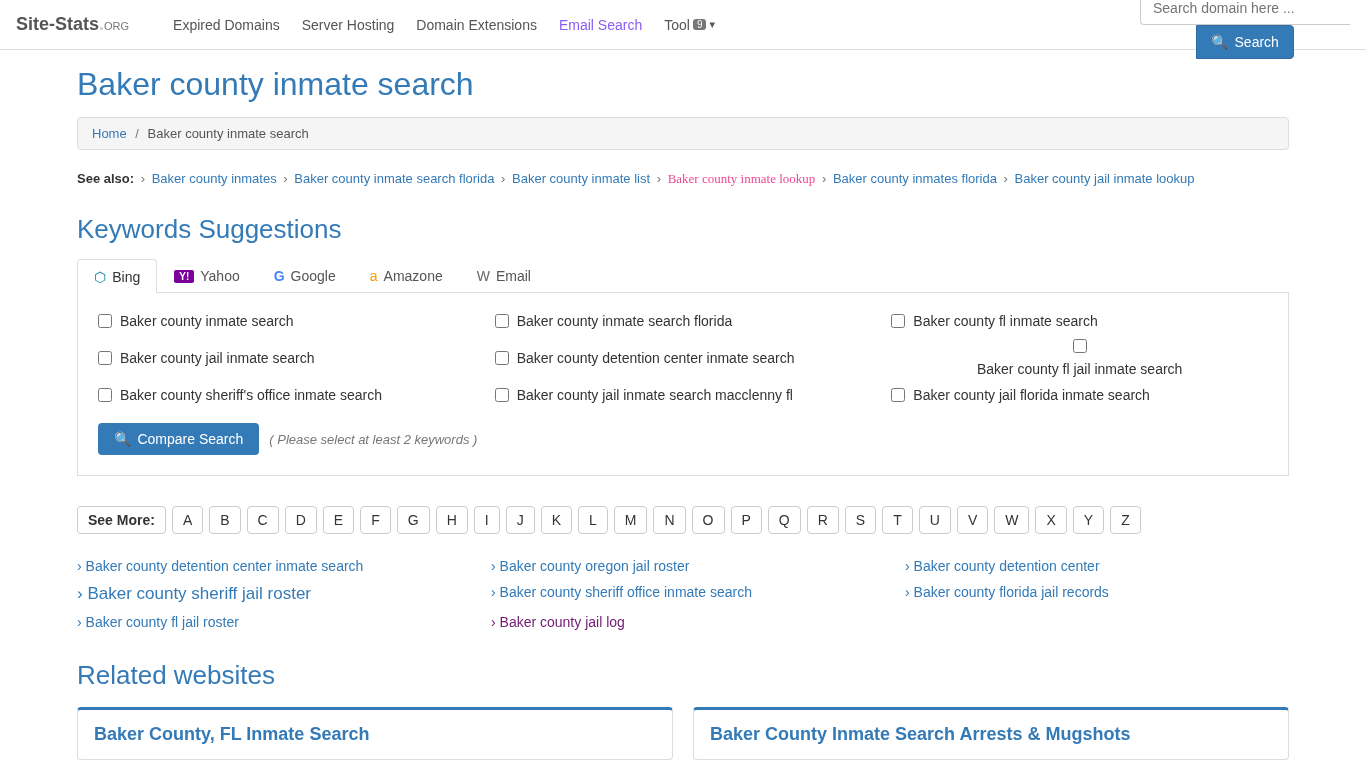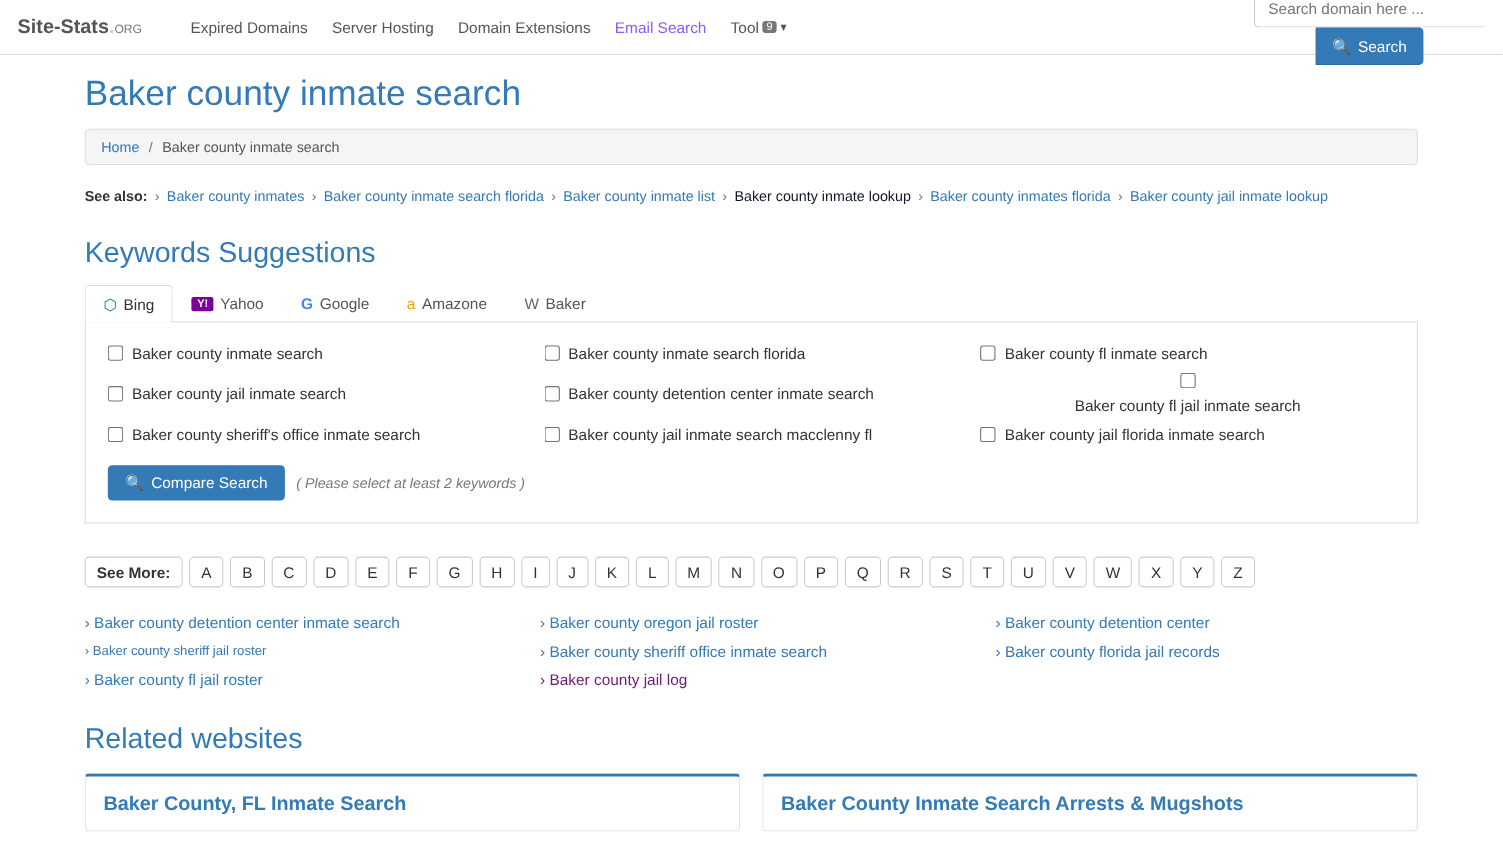--- a/index.html
+++ b/index.html
@@ -44,21 +44,21 @@
 
   <div style="font-size:13px;margin-bottom:22px;line-height:2;">
     <strong style="color:#333;">See also:</strong>
     <span style="color:#777;margin:0 3px;">›</span>
     <a style="color:#337ab7;text-decoration:none;">Baker county inmates</a>
     <span style="color:#777;margin:0 3px;">›</span>
     <a style="color:#337ab7;text-decoration:none;">Baker county inmate search florida</a>
     <span style="color:#777;margin:0 3px;">›</span>
     <a style="color:#337ab7;text-decoration:none;">Baker county inmate list</a>
     <span style="color:#777;margin:0 3px;">›</span>
-    <a style="color:#0f172a;text-decoration:none;">Baker county inmate lookup</a>
+    <a style="color:#ec4899;text-decoration:none;font-family:Liberation Serif, serif;">Baker county inmate lookup</a>
     <span style="color:#777;margin:0 3px;">›</span>
     <a style="color:#337ab7;text-decoration:none;">Baker county inmates florida</a>
     <span style="color:#777;margin:0 3px;">›</span>
     <a style="color:#337ab7;text-decoration:none;">Baker county jail inmate lookup</a>
   </div>
 
   <h2 style="font-size:26px;color:#337ab7;font-weight:normal;margin-bottom:14px;">Keywords Suggestions</h2>
 
   <div style="border-bottom:1px solid #ddd;display:flex;">
     <div style="padding:8px 16px;cursor:pointer;font-size:14px;color:#333;display:flex;align-items:center;gap:6px;border:1px solid #ddd;border-bottom:none;margin-bottom:-1px;border-radius:4px 4px 0 0;background:#fff;">
@@ -72,21 +72,21 @@
     <div style="padding:8px 16px;cursor:pointer;font-size:14px;color:#555;display:flex;align-items:center;gap:6px;border:1px solid transparent;margin-bottom:-1px;border-radius:4px 4px 0 0;">
       <span style="font-size:14px;font-weight:bold;color:#4285F4;">G</span>
       <span>Google</span>
     </div>
     <div style="padding:8px 16px;cursor:pointer;font-size:14px;color:#555;display:flex;align-items:center;gap:6px;border:1px solid transparent;margin-bottom:-1px;border-radius:4px 4px 0 0;">
       <span style="font-size:14px;color:#FF9900;">a</span>
       <span>Amazone</span>
     </div>
     <div style="padding:8px 16px;cursor:pointer;font-size:14px;color:#555;display:flex;align-items:center;gap:6px;border:1px solid transparent;margin-bottom:-1px;border-radius:4px 4px 0 0;">
       <span style="font-size:14px;color:#666;">W</span>
-      <span>Baker</span>
+      <span>Email</span>
     </div>
   </div>
 
   <div style="border:1px solid #ddd;border-top:none;padding:20px;margin-bottom:30px;">
     <div style="display:grid;grid-template-columns:repeat(3,1fr);gap:10px 20px;margin-bottom:20px;">
       <div style="display:flex;align-items:center;gap:8px;font-size:14px;">
         <input type="checkbox" style="width: 14px; height: 14px; cursor: pointer;">
         <label style="cursor:pointer;">Baker county inmate search</label>
       </div>
       <div style="display:flex;align-items:center;gap:8px;font-size:14px;">
@@ -164,21 +164,21 @@
   <div style="display:grid;grid-template-columns:repeat(3,1fr);gap:10px 30px;margin-bottom:30px;">
     <div style="font-size:14px;">
       <a style="color:#337ab7;text-decoration:none;">› Baker county detention center inmate search</a>
     </div>
     <div style="font-size:14px;">
       <a style="color:#337ab7;text-decoration:none;">› Baker county oregon jail roster</a>
     </div>
     <div style="font-size:14px;">
       <a style="color:#337ab7;text-decoration:none;">› Baker county detention center</a>
     </div>
-    <div style="font-size:12px;">
+    <div style="font-size:17px;">
       <a style="color:#337ab7;text-decoration:none;">› Baker county sheriff jail roster</a>
     </div>
     <div style="font-size:14px;">
       <a style="color:#337ab7;text-decoration:none;">› Baker county sheriff office inmate search</a>
     </div>
     <div style="font-size:14px;">
       <a style="color:#337ab7;text-decoration:none;">› Baker county florida jail records</a>
     </div>
     <div style="font-size:14px;">
       <a style="color:#337ab7;text-decoration:none;">› Baker county fl jail roster</a>

